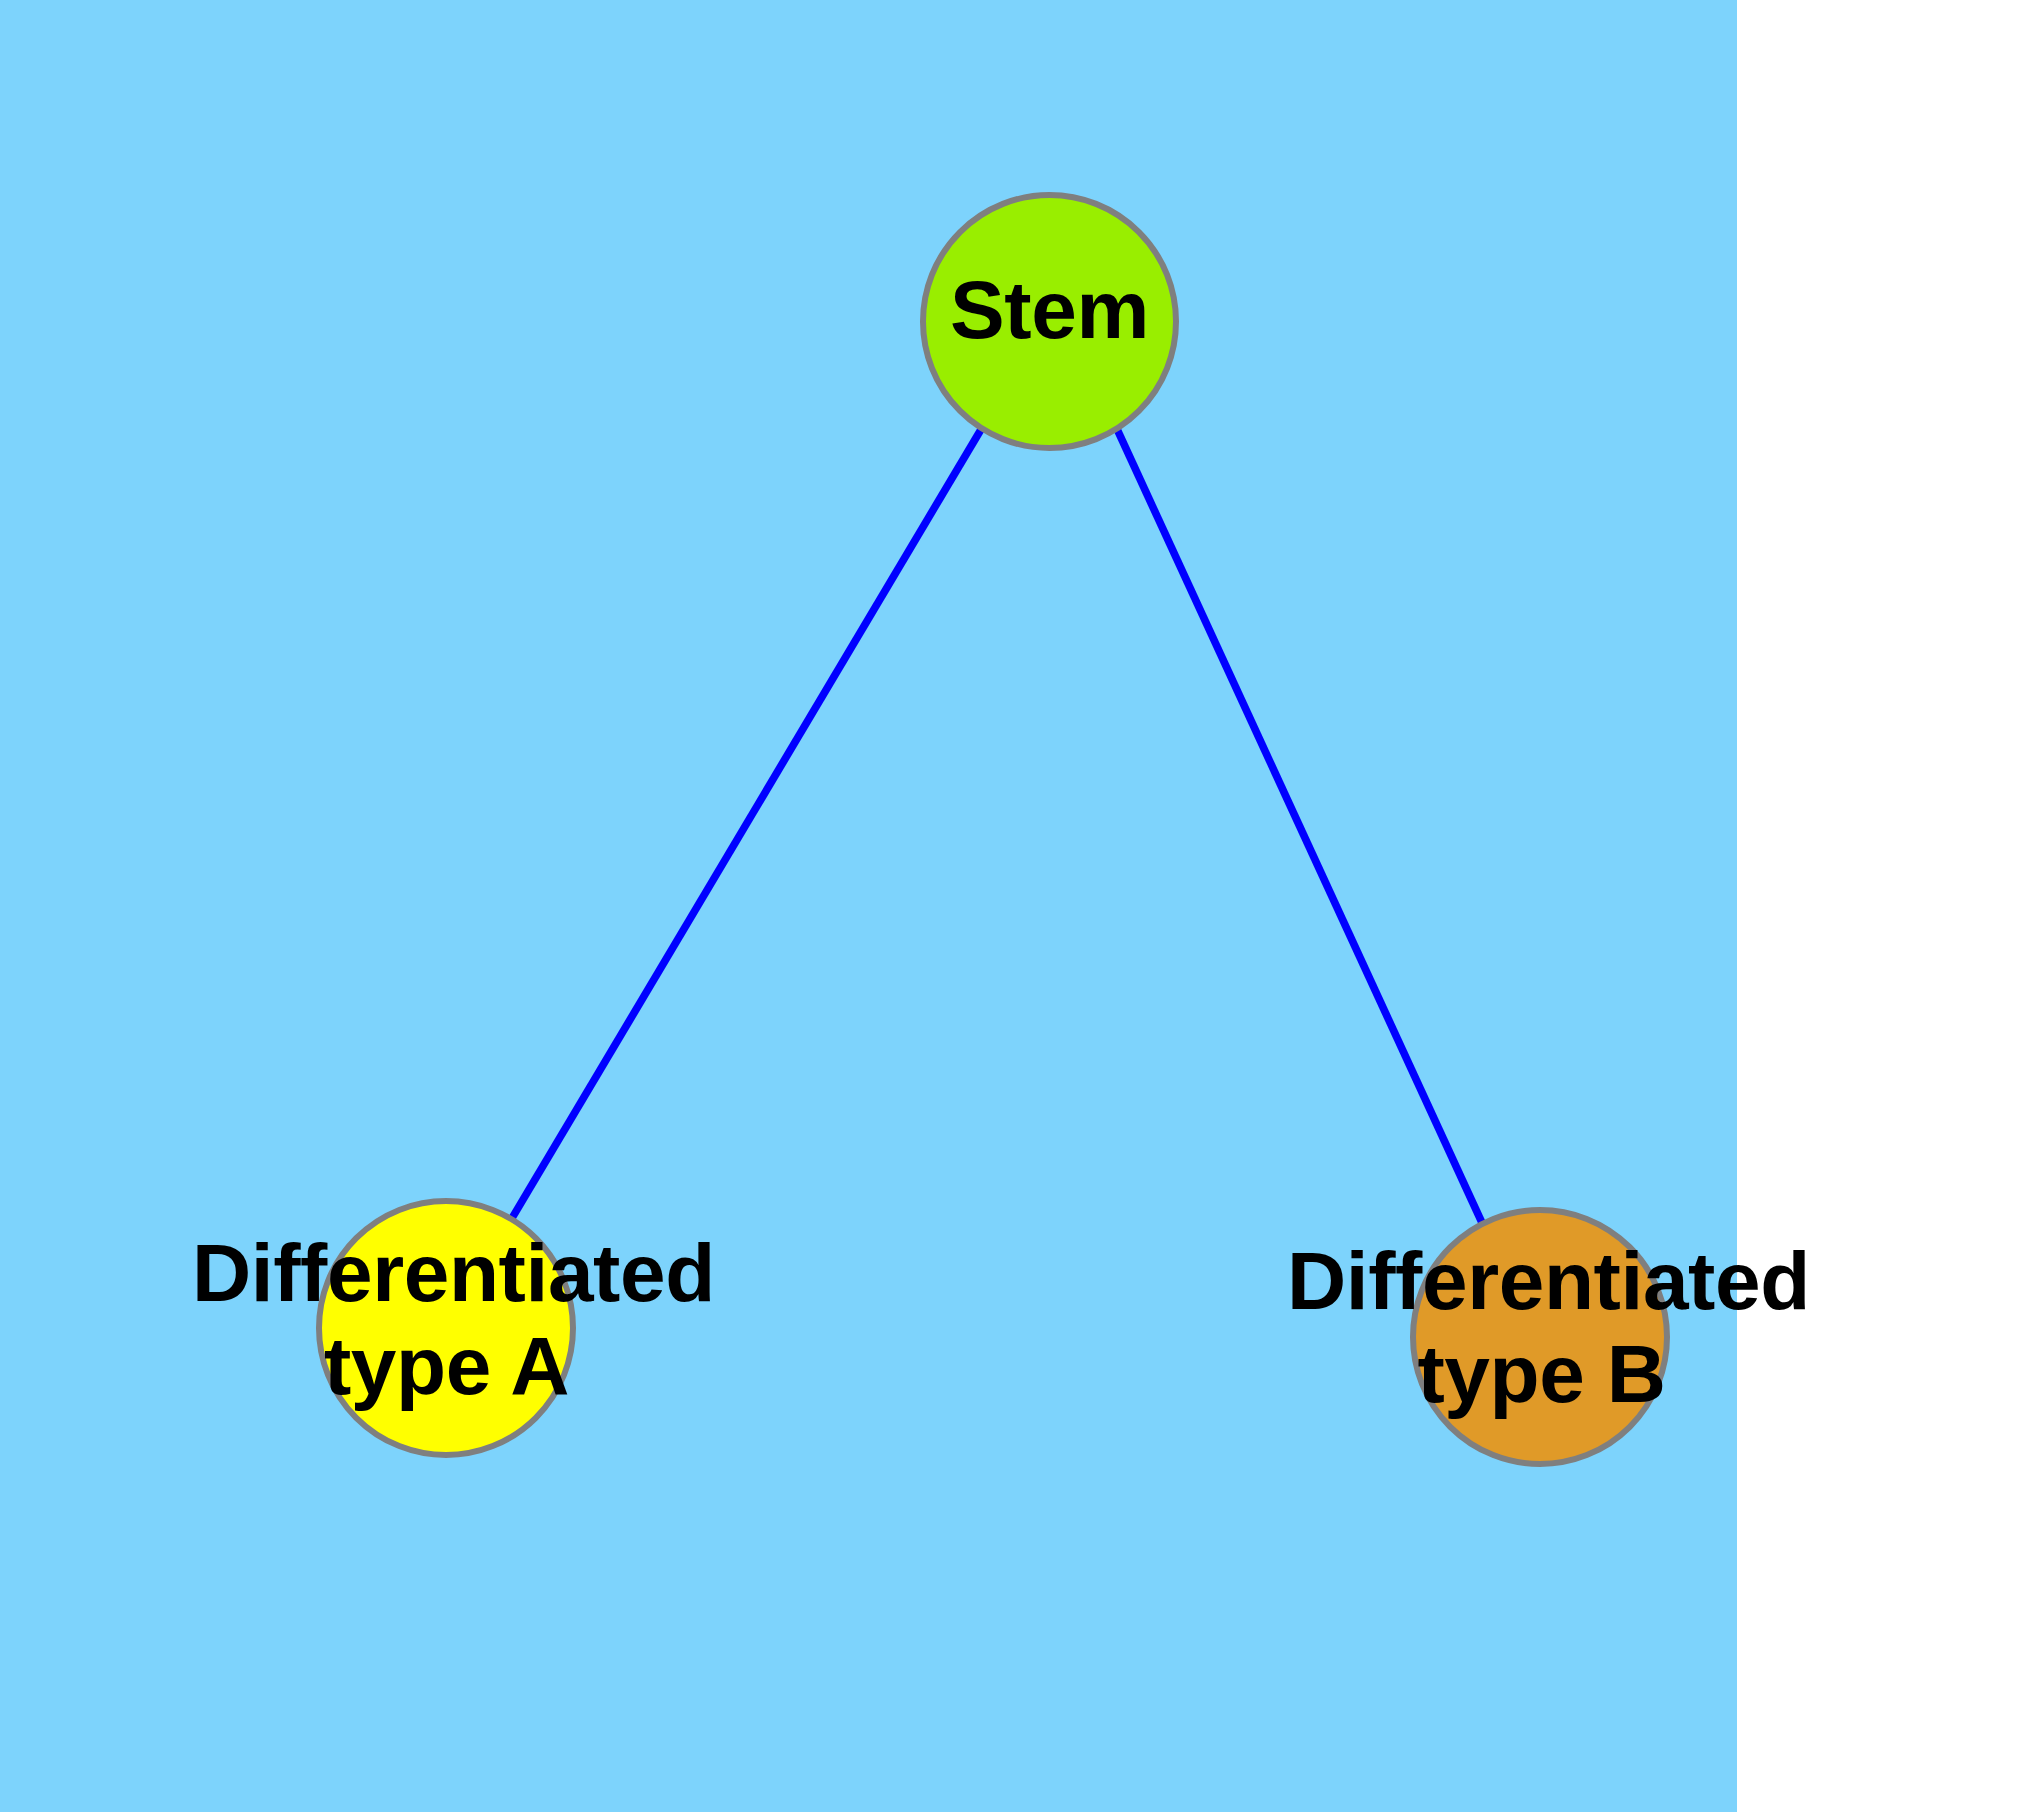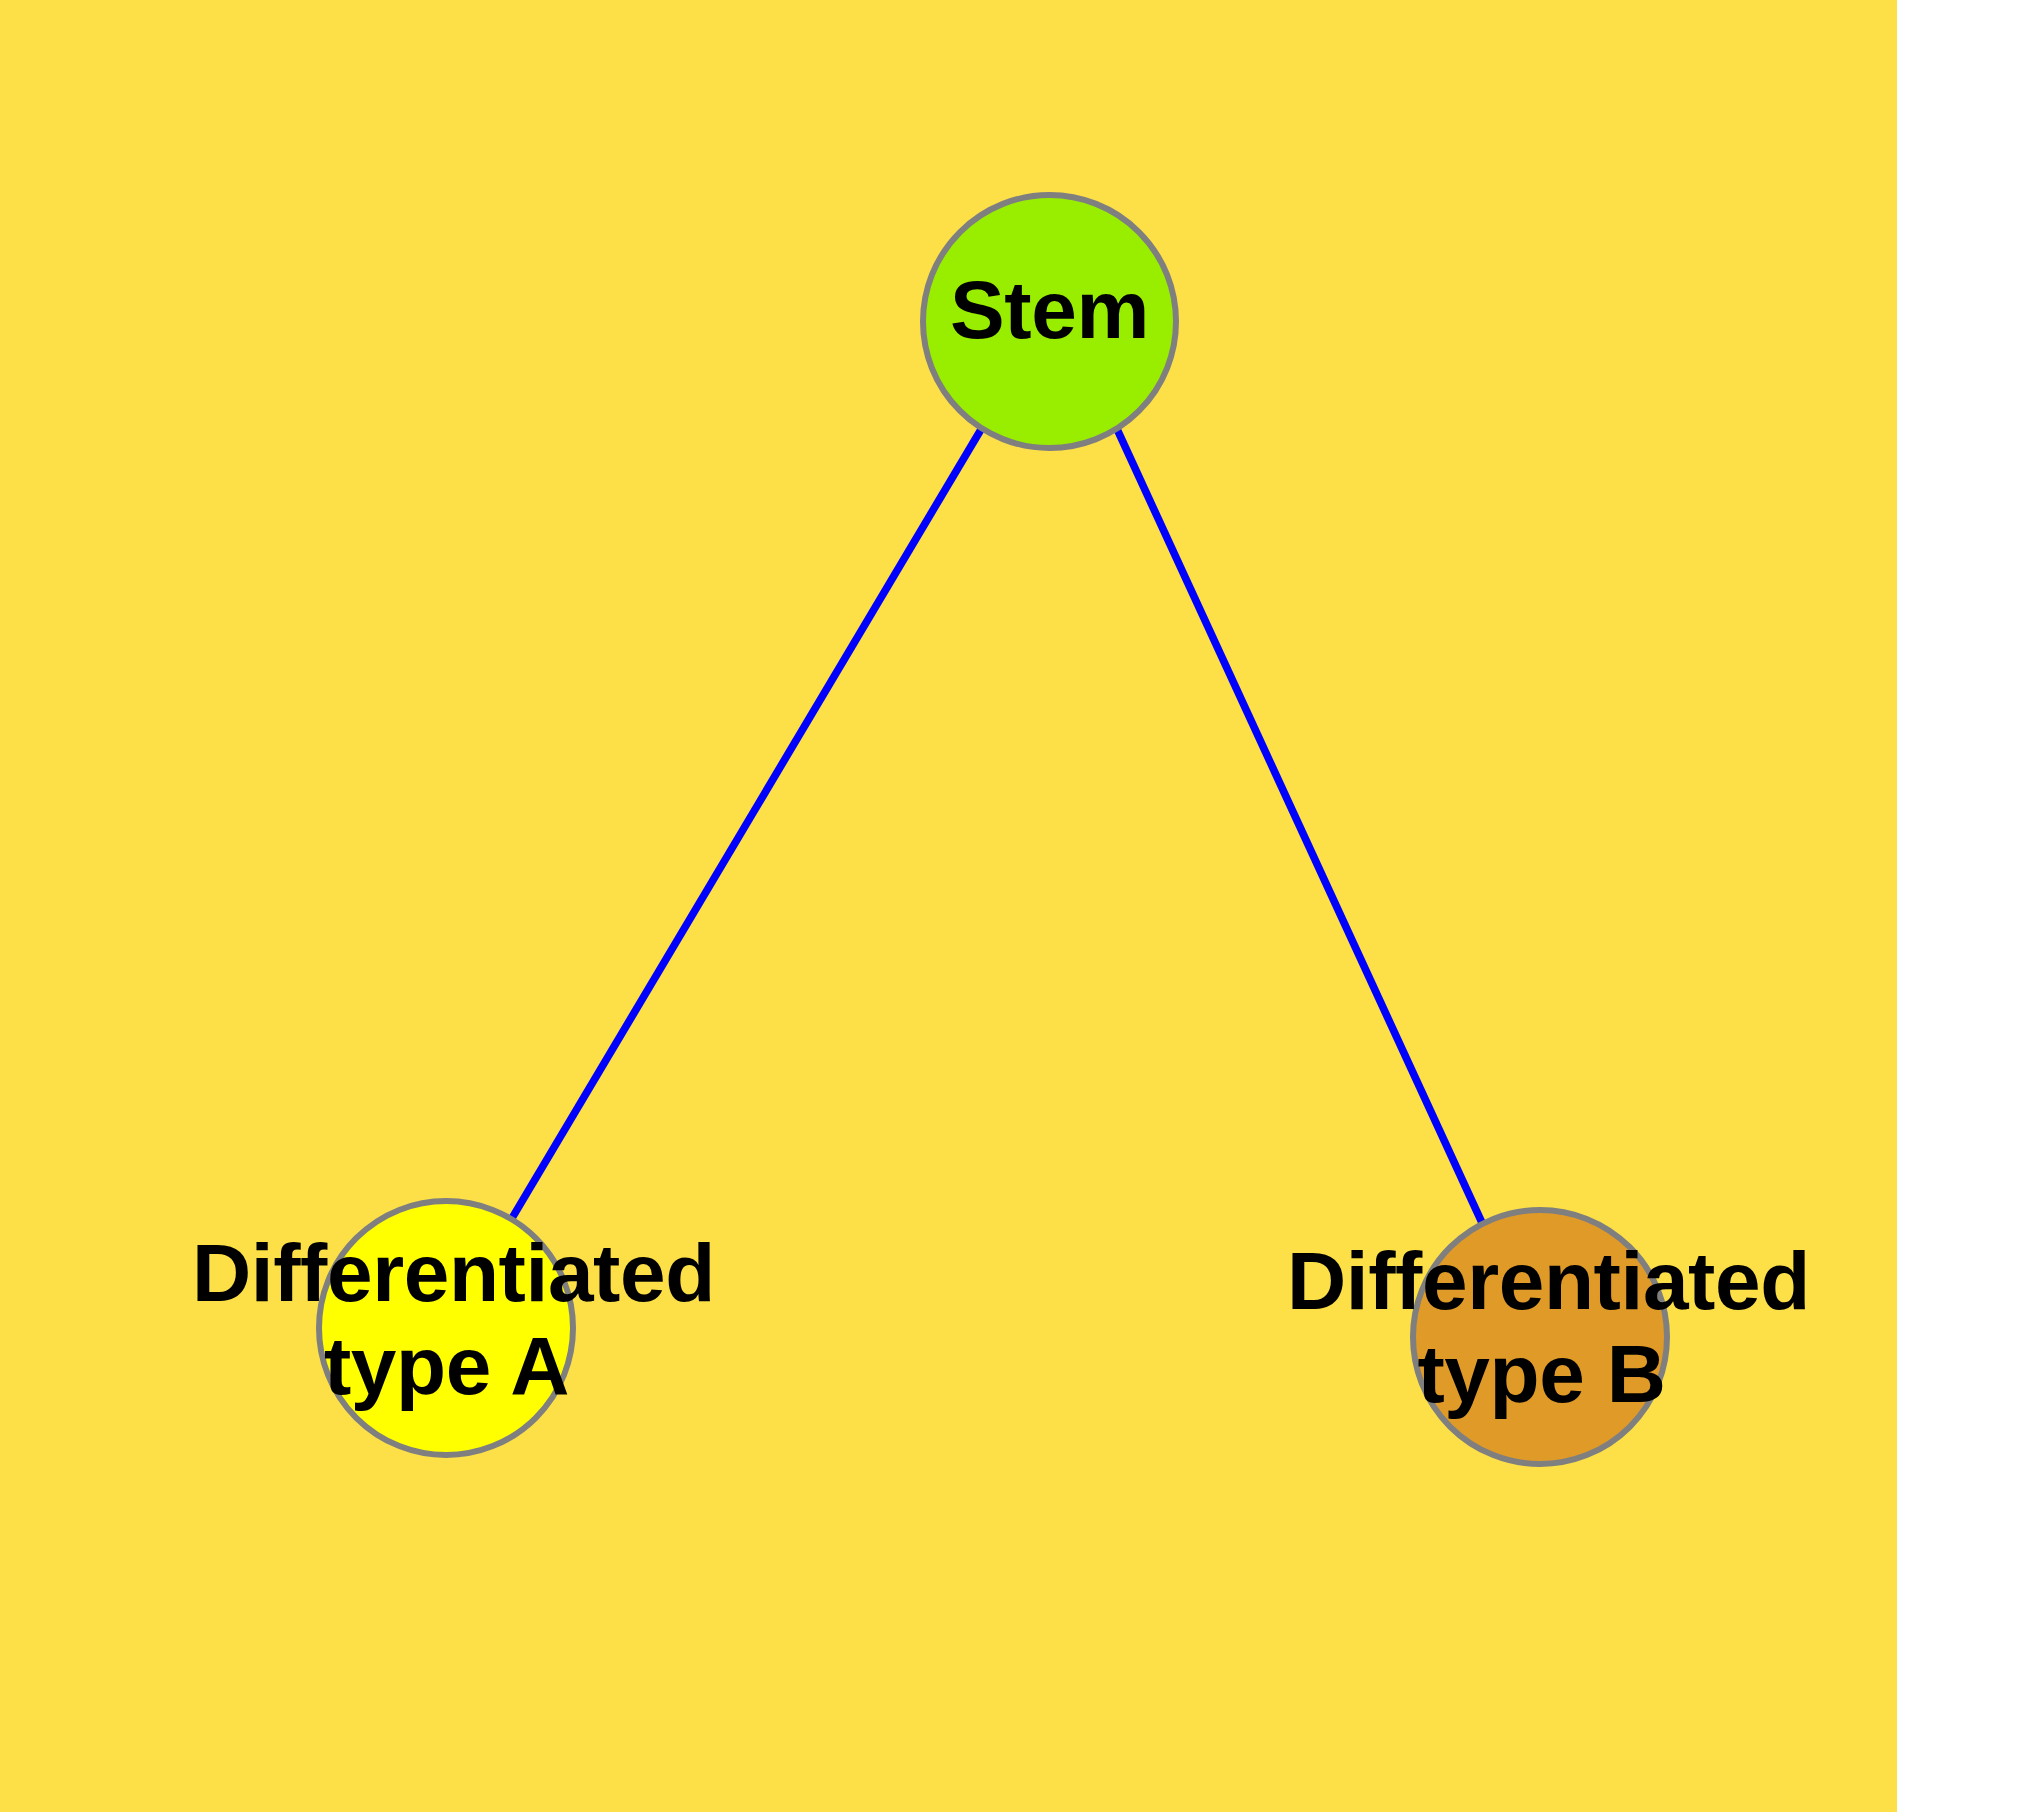--- a/index.html
+++ b/index.html
@@ -7,23 +7,23 @@
     padding: 0;
   }
   body {
     width: 2021px;
     height: 1812px;
     overflow: hidden;
     font-family: "Liberation Sans", sans-serif;
   }
   #graph-canvas {
     position: relative;
-    width: 1897px;
+    width: 1737px;
     height: 1812px;
-    background: #fde047;
+    background: #7dd3fc;
   }
   #edge-layer {
     position: absolute;
     inset: 0;
     width: 2021px;
     height: 1812px;
   }
   .node {
     position: absolute;
     border-radius: 50%;

